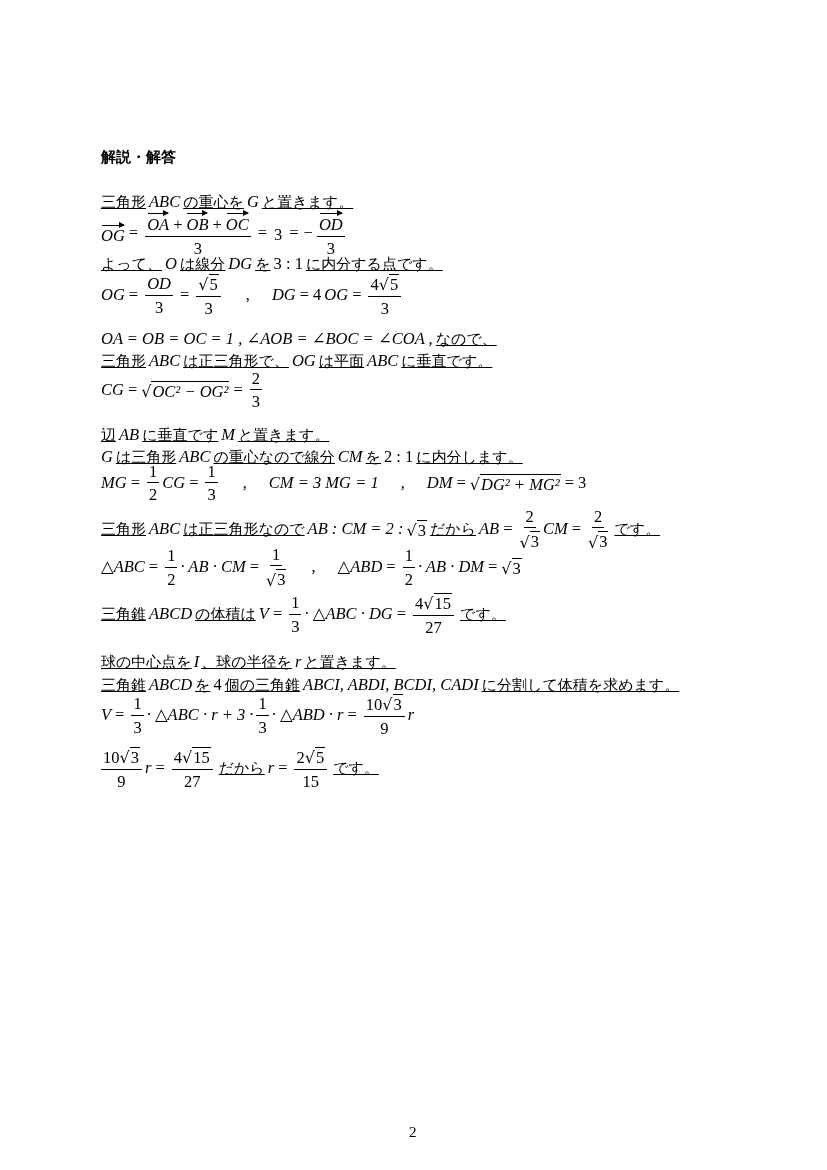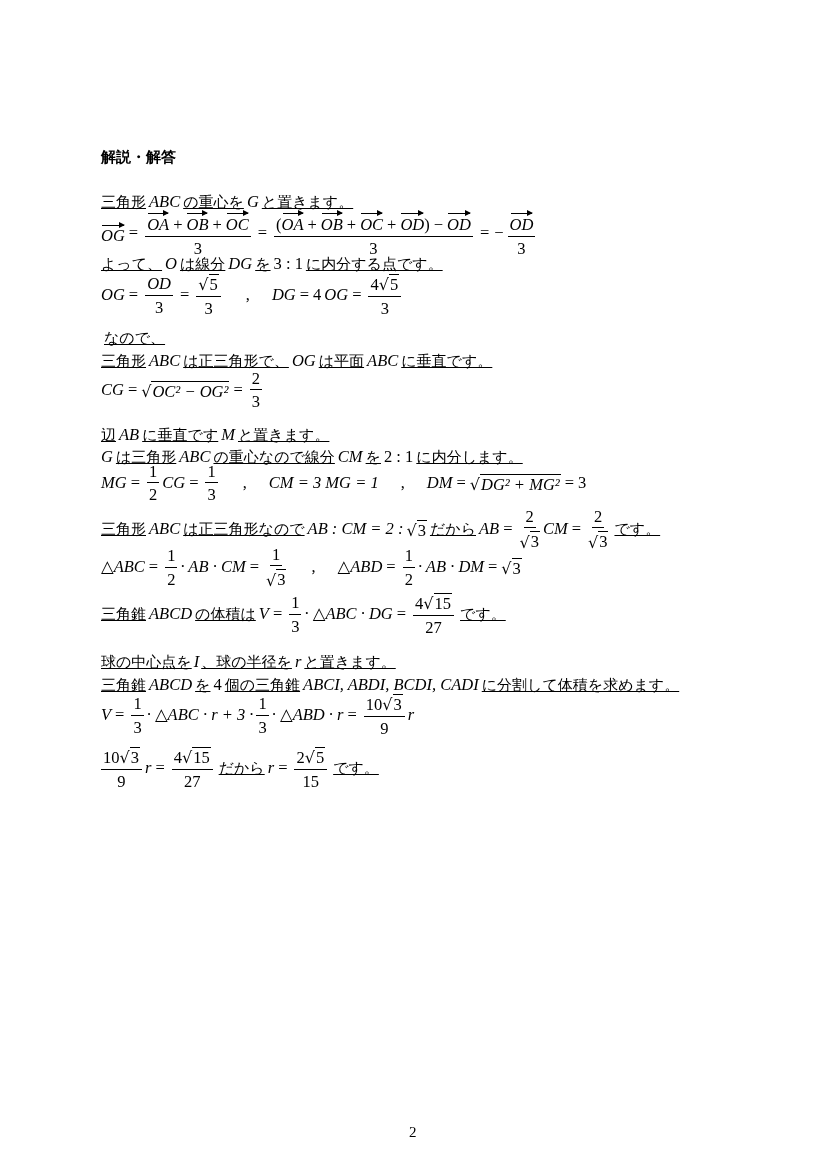--- a/index.html
+++ b/index.html
@@ -40,21 +40,20 @@
 
 <div class="abs line" style="left:101px;top:210px;">
   <i class="vec">OG</i>
   <span class="op">=</span>
   <span class="frac">
     <span class="num"><i class="vec">OA</i><span class="op">+</span><i class="vec">OB</i><span class="op">+</span><i class="vec">OC</i></span>
     <span class="den r">3</span>
   </span>
   <span class="op">=</span>
   <span class="frac">
-    <span class="num"><span class="r">(</span><i class="vec">OA</i><span class="op">+</span><i class="vec">OB</i><span class="op">+</span><i class="vec">OC</i><span class="op">+</span><i class="vec">OD</i><span class="r">)</span><span class="op">−</span><i class="vec">OD</i></span>
     <span class="den r">3</span>
   </span>
   <span class="op">=</span>
     <span class="op" style="margin:0 1px">−</span>
   <span class="frac">
     <span class="num"><i class="vec">OD</i></span>
     <span class="den r">3</span>
   </span>
 </div>
 
@@ -94,20 +93,21 @@
   <span class="frac">
       <span class="num"><span class="r">4</span><span class="sqrt">
           <span class="rad">√</span>
           <span class="under r">5</span>
         </span></span>
       <span class="den r">3</span>
     </span>
 </div>
 
 <div class="abs line" style="left:101px;top:331px;">
+  <i>OA = OB = OC = 1 , ∠AOB = ∠BOC = ∠COA ,</i>
   <span class="jp" style="margin-left:3px">なので、</span>
 </div>
 <div class="abs line" style="left:101px;top:353px;">
   <span class="jp">三角形</span>
   <i style="margin:0 3px">ABC</i>
   <span class="jp">は正三角形で、</span>
   <i style="margin:0 3px">OG</i>
   <span class="jp">は平面</span>
   <i style="margin:0 3px">ABC</i>
   <span class="jp">に垂直です。</span>

